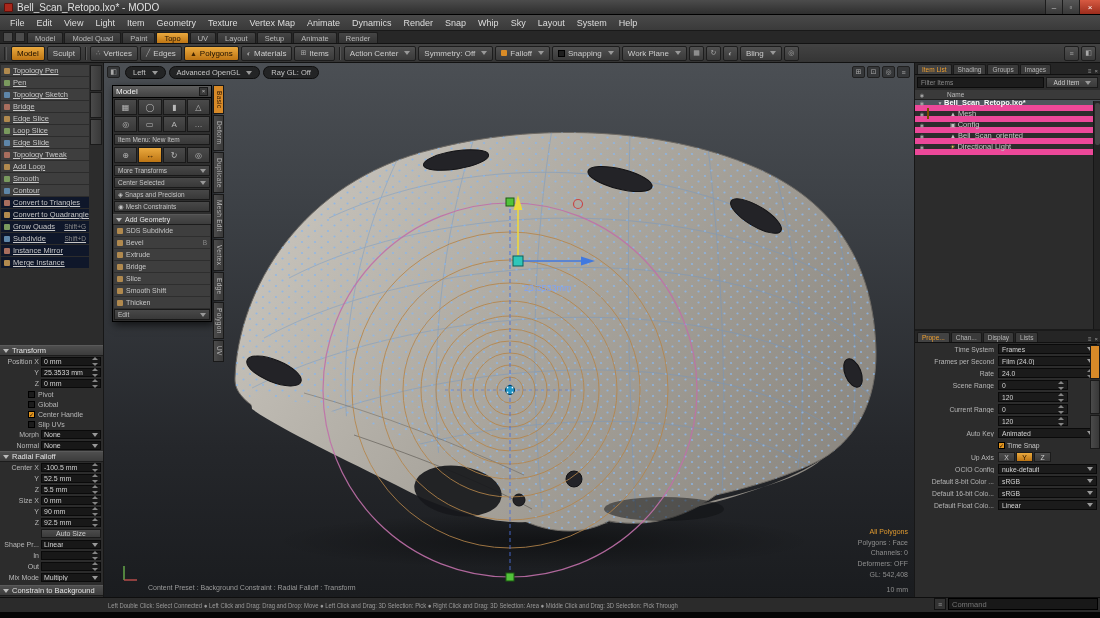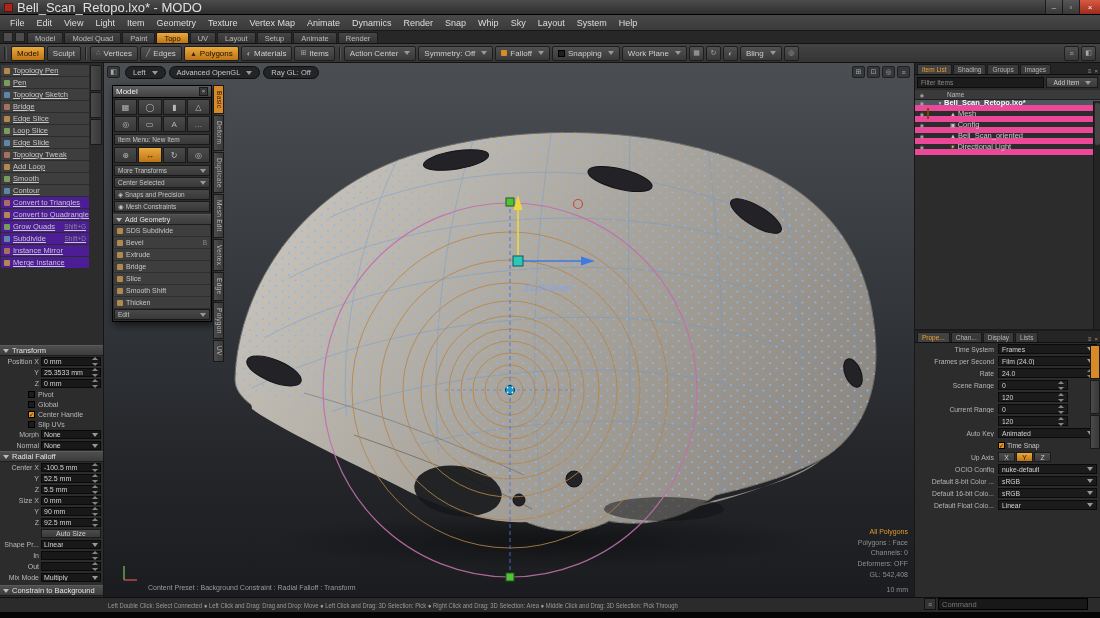--- a/index.html
+++ b/index.html
@@ -5,21 +5,21 @@
   *{margin:0;padding:0;box-sizing:border-box;}
   html,body{width:1100px;height:618px;}
   body{position:relative;overflow:hidden;background:#050505;color:#c8c8c8;
        font-family:"Liberation Sans","DejaVu Sans",sans-serif;}
   .abs{position:absolute;}
 
   
   .titlebar{left:0;right:0;top:0;height:15px;background:linear-gradient(#4c4c4c,#2e2e2e);
             display:flex;align-items:center;border-bottom:1px solid #000;}
   .app-icon{width:9px;height:9px;margin:0 4px;background:#a8281c;border:1px solid #60100a;border-radius:1px;flex:none;}
-  .title-text{font-size:13px;color:#e0e0e0;white-space:nowrap;}
+  .title-text{font-size:10px;color:#e0e0e0;white-space:nowrap;}
   .win-controls{margin-left:auto;display:flex;height:100%;}
   .win-btn{width:17px;height:100%;display:flex;align-items:center;justify-content:center;
            font-size:8px;color:#ccc;background:linear-gradient(#565656,#383838);border-left:1px solid #1c1c1c;}
   .win-btn.close{background:linear-gradient(#d75a42,#9c2c1c);color:#fff;width:21px;}
 
   
   .menubar{left:0;right:0;top:15px;height:16px;background:linear-gradient(#494949,#3a3a3a);
            display:flex;align-items:center;padding-left:4px;border-bottom:1px solid #191919;}
   .menu-item{font-size:9px;color:#ddd;padding:0 6px;white-space:nowrap;}
 
@@ -45,21 +45,21 @@
   .tcheck{width:7px;height:7px;background:#1e1e1e;border:1px solid #000;flex:none;}
   .odot{width:6px;height:6px;background:#d98b26;border-radius:1px;flex:none;}
   .ticon{width:15px;justify-content:center;padding:0 2px;}
   .tright{margin-left:auto;display:flex;gap:2px;}
 
   
   .sidebar{left:0;top:63px;width:104px;bottom:21px;background:#2c2c2c;border-right:1px solid #171717;font-size:8px;}
   .tool-list{padding-top:2px;text-decoration:underline;}
   .tool-row{display:flex;align-items:center;height:11px;margin:0 14px 1px 1px;background:#3e3e3e;
             padding:0 3px;gap:3px;color:#c6c6c6;font-size:7.5px;white-space:nowrap;overflow:hidden;}
-  .tool-row.cmd{background:#4c1d95;}
+  .tool-row.cmd{background:#0f172a;}
   .ti{width:6px;height:6px;border-radius:1px;background:#b0894e;flex:none;}
   .tool-row:nth-child(4n+2) .ti{background:#7a9a5e;}
   .tool-row:nth-child(4n+3) .ti{background:#5e86a8;}
   .tool-row:nth-child(4n) .ti{background:#a86e5e;}
   .sc{margin-left:auto;color:#8a8a8a;font-size:6.5px;}
   .sidebar-strip{position:absolute;left:90px;top:2px;width:12px;display:flex;flex-direction:column;gap:1px;}
   .vstrip-tab{height:26px;background:linear-gradient(90deg,#4a4a4a,#383838);border:1px solid #1a1a1a;}
   .spacer{height:76px;}
   .sec-head{height:11px;background:linear-gradient(#4e4e4e,#3c3c3c);display:flex;align-items:center;gap:3px;
             padding:0 3px;font-size:7.5px;color:#e2e2e2;border-top:1px solid #5a5a5a;border-bottom:1px solid #1c1c1c;white-space:nowrap;}
@@ -162,21 +162,21 @@
   .seg-btn{width:17px;height:10px;background:linear-gradient(#4c4c4c,#3a3a3a);border:1px solid #1b1b1b;
            font-size:6.8px;color:#ccc;text-align:center;line-height:9px;}
   .seg-btn.active{background:linear-gradient(#eaa93e,#bd7514);color:#201000;}
   .props-strip{position:absolute;right:0;top:14px;width:10px;display:flex;flex-direction:column;gap:1px;}
 
   
   .bottombar{left:0;right:0;top:597px;height:15px;background:#2b2b2b;border-top:1px solid #0e0e0e;
              display:flex;align-items:center;}
   .status-text{margin-left:108px;font-size:7px;color:#9a9a9a;white-space:nowrap;
                transform:scaleX(.84);transform-origin:left center;}
-  .cmd-wrap{position:absolute;right:12px;top:598px;display:flex;gap:2px;align-items:center;}
+  .cmd-wrap{position:absolute;right:2px;top:598px;display:flex;gap:2px;align-items:center;}
   .cmd-icon{width:12px;height:12px;background:#333;border:1px solid #111;color:#999;font-size:7px;
             display:flex;align-items:center;justify-content:center;}
   .command-input{width:150px;height:12px;background:#181818;border:1px solid #000;color:#9a9a9a;
                  font-size:7.5px;padding:0 3px;font-family:"Liberation Sans","DejaVu Sans",sans-serif;outline:none;}
 </style>
 </head>
 <body>
 
 <div class="titlebar abs">
   <div class="app-icon"></div>

